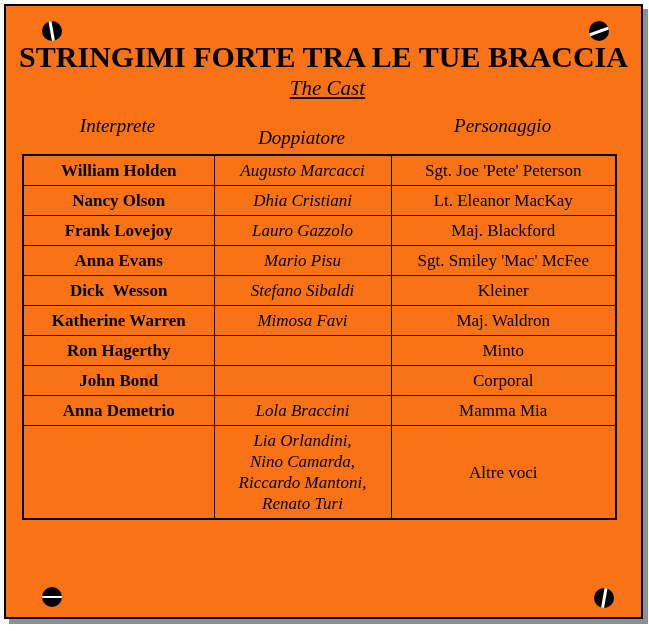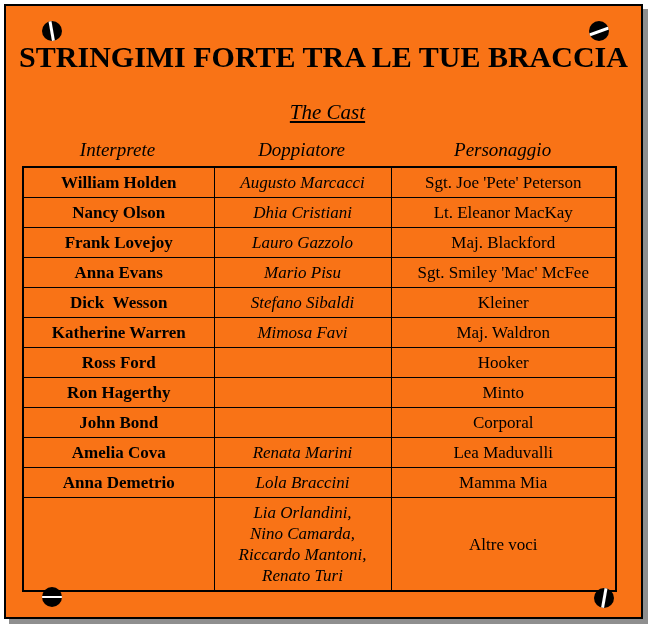--- a/index.html
+++ b/index.html
@@ -60,40 +60,39 @@
     white-space: nowrap;
     letter-spacing: 0px;
   }
   .film-subtitle {
     margin: 2px 0 0 0;
     font-size: 25px;
     line-height: 30px;
     font-weight: normal;
   }
   .cast-heading-wrap {
-    margin-top: 24px;
     line-height: 25px;
     padding-left: 8px;
   }
   .cast-heading {
     font-style: italic;
     font-size: 21px;
     text-decoration: underline;
   }
   .col-headers {
     display: flex;
     width: 593px;
     margin: 12px 0 0 16px;
     font-style: italic;
     font-size: 19px;
     line-height: 23px;
   }
   .col-headers .col-h { text-align: center; }
   .col-h.w1 { width: 32.2%; }
-  .col-h.w2 { width: 29.9%; }
+  .col-h.w2 { width: 29.9%; margin-top: 12px; }
   .col-h.w3 { width: 37.9%; }
 
   table.cast {
     margin: 5px 0 0 16px;
     width: 593px;
     border-collapse: collapse;
     border: 2px solid #000000;
     table-layout: fixed;
   }
   table.cast td {
@@ -171,38 +170,28 @@
         <td class="cell-interprete">Dick &nbsp;Wesson</td>
         <td class="cell-doppiatore">Stefano Sibaldi</td>
         <td class="cell-personaggio">Kleiner</td>
       </tr>
       <tr>
         <td class="cell-interprete">Katherine Warren</td>
         <td class="cell-doppiatore">Mimosa Favi</td>
         <td class="cell-personaggio">Maj. Waldron</td>
       </tr>
       <tr>
-        <td class="cell-interprete">Ross Ford</td>
-        <td class="cell-doppiatore"></td>
-        <td class="cell-personaggio">Hooker</td>
-      </tr>
-      <tr>
         <td class="cell-interprete">Ron Hagerthy</td>
         <td class="cell-doppiatore"></td>
         <td class="cell-personaggio">Minto</td>
       </tr>
       <tr>
         <td class="cell-interprete">John Bond</td>
         <td class="cell-doppiatore"></td>
         <td class="cell-personaggio">Corporal</td>
-      </tr>
-      <tr>
-        <td class="cell-interprete">Amelia Cova</td>
-        <td class="cell-doppiatore">Renata Marini</td>
-        <td class="cell-personaggio">Lea Maduvalli</td>
       </tr>
       <tr>
         <td class="cell-interprete">Anna Demetrio</td>
         <td class="cell-doppiatore">Lola Braccini</td>
         <td class="cell-personaggio">Mamma Mia</td>
       </tr>
       <tr>
         <td class="cell-interprete"></td>
         <td class="cell-doppiatore">Lia Orlandini,
 Nino Camarda,

